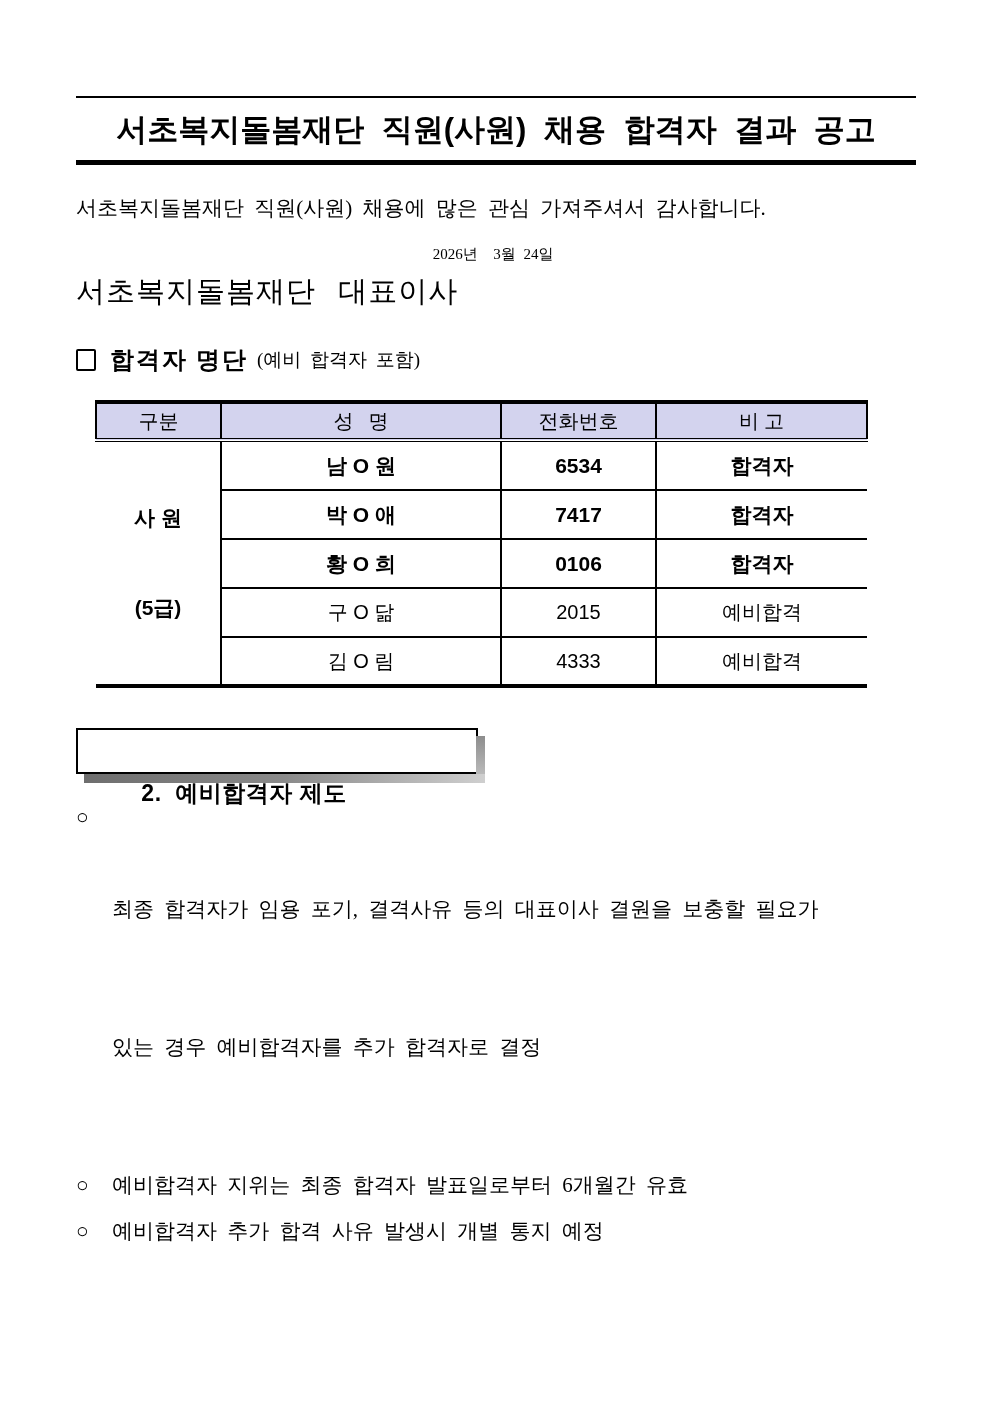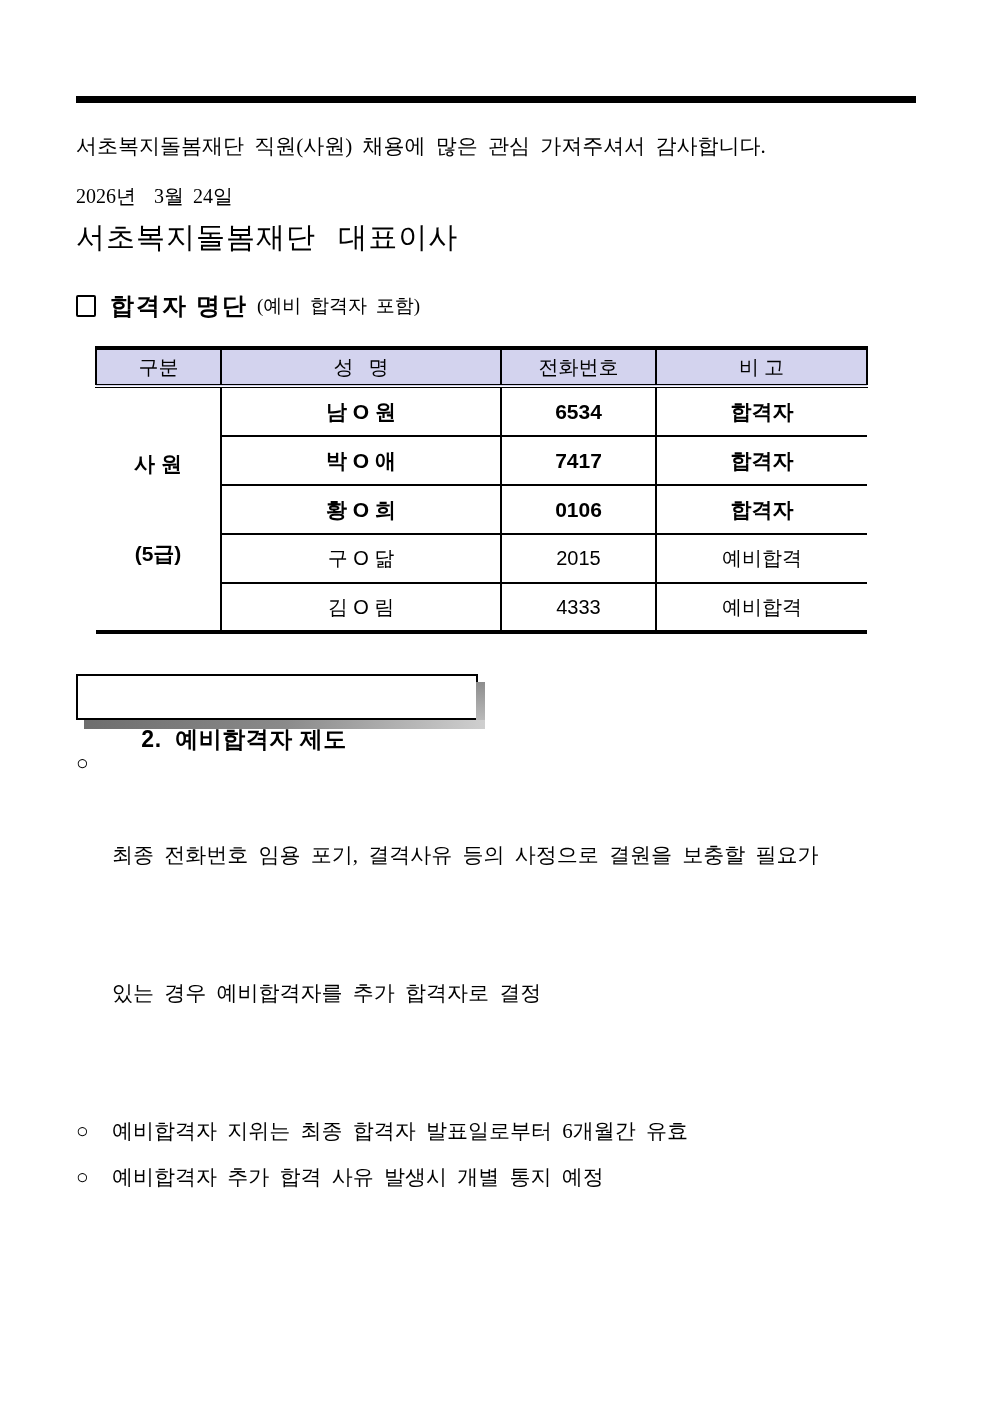--- a/index.html
+++ b/index.html
@@ -23,21 +23,21 @@
     margin:0;padding:11px 0 9px 0;word-spacing:9px;letter-spacing:0px;
     white-space:pre-wrap;
   }
   .rule-thick{border-top:5px solid #000;}
 
   
   .intro{margin-top:22px;font-size:21px;line-height:42px;word-spacing:5px;}
   .intro p{margin:0;white-space:pre-wrap;}
 
   .date-line{
-    margin:16px 6px 0 0;text-align:left;font-size:20px;white-space:pre-wrap;word-spacing:4px;
+    margin:16px 6px 0 0;text-align:center;font-size:15px;white-space:pre-wrap;word-spacing:4px;
   }
   .signer-line{
     margin:8px -12px 0 0;font-size:29px;word-spacing:14px;letter-spacing:1px;white-space:pre-wrap;
   }
 
   
   .section-box{
     position:relative;margin-top:54px;height:46px;line-height:42px;
     border:2px solid #000;background:#fff;padding-left:22px;
     font-family:"Liberation Sans","DejaVu Sans",sans-serif;
@@ -102,20 +102,21 @@
   .bullet .btext{flex:1;white-space:pre-wrap;}
   .s2 .bullet{line-height:46px;}
 </style>
 </head>
 <body>
 
 <div class="page">
   <div class="content">
 
     <div class="rule-thin"></div>
+    <h1 class="doc-title">서초복지돌봄재단 직원(사원) 채용 합격자 결과 공고</h1>
     <div class="rule-thick"></div>
 
     <div class="intro">
       <p>서초복지돌봄재단 직원(사원) 채용에 많은 관심 가져주셔서 감사합니다.</p>
     </div>
 
     <div class="date-line">2026년  3월 24일</div>
     <div class="signer-line">서초복지돌봄재단 대표이사</div>
 
 
@@ -174,21 +175,21 @@
     </table>
 
     <div class="section-box w2">
       <span>2.  예비합격자 제도</span>
     </div>
 
     <div class="bullets s2">
       <div class="bullet">
         <span class="mark">○</span>
         <span class="btext">
-          <div>최종 전화번호 임용 포기, 결격사유 등의 사정으로 결원을 보충할 필요가</div>
+          <div>최종 합격자가 임용 포기, 결격사유 등의 대표이사 결원을 보충할 필요가</div>
           <div>있는 경우 예비합격자를 추가 합격자로 결정</div>
         </span>
       </div>
       <div class="bullet">
         <span class="mark">○</span>
         <span class="btext">예비합격자 지위는 최종 합격자 발표일로부터 6개월간 유효</span>
       </div>
       <div class="bullet">
         <span class="mark">○</span>
         <span class="btext">예비합격자 추가 합격 사유 발생시 개별 통지 예정</span>

